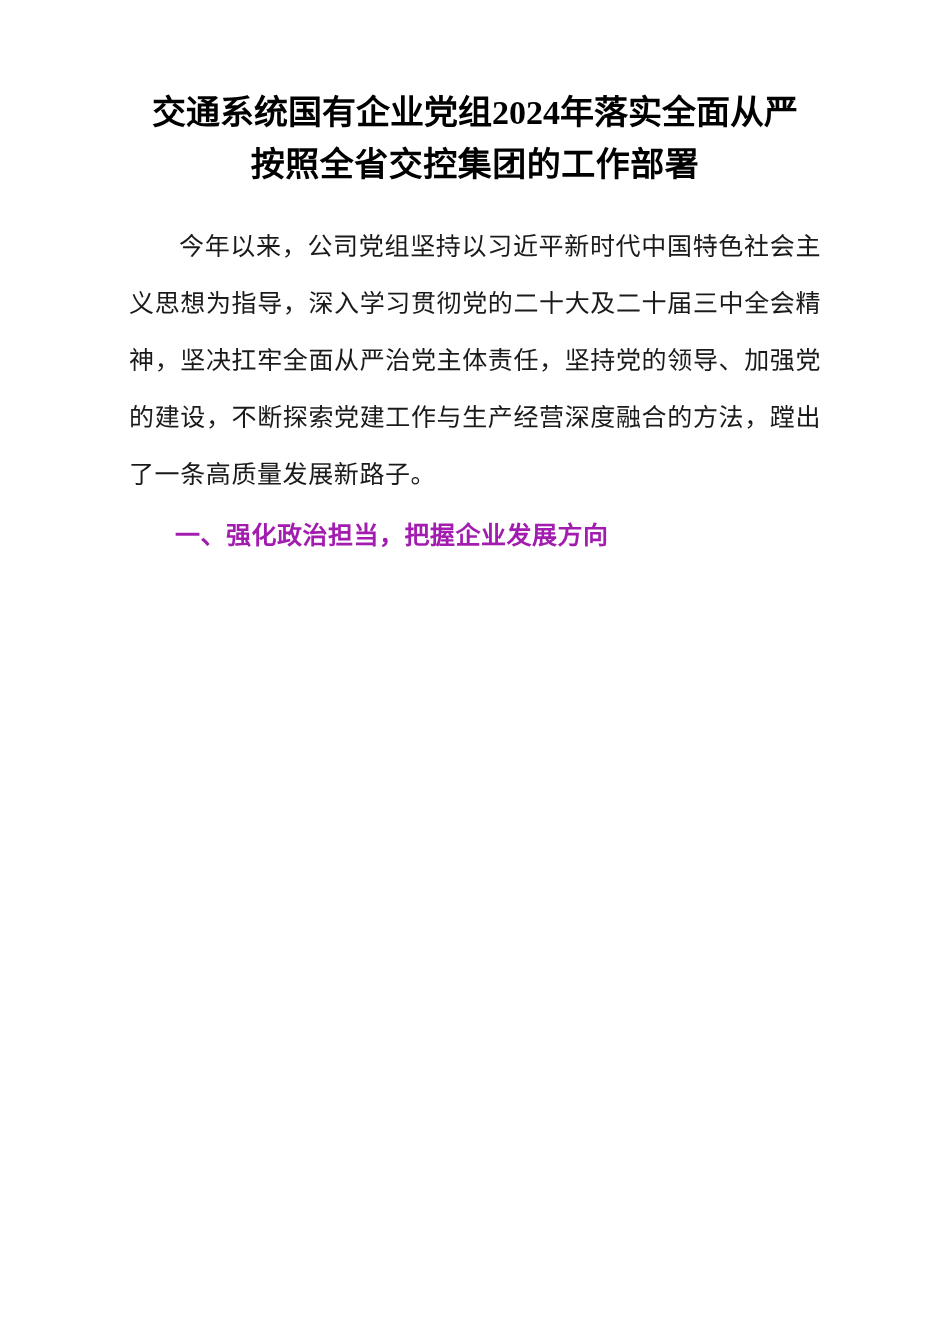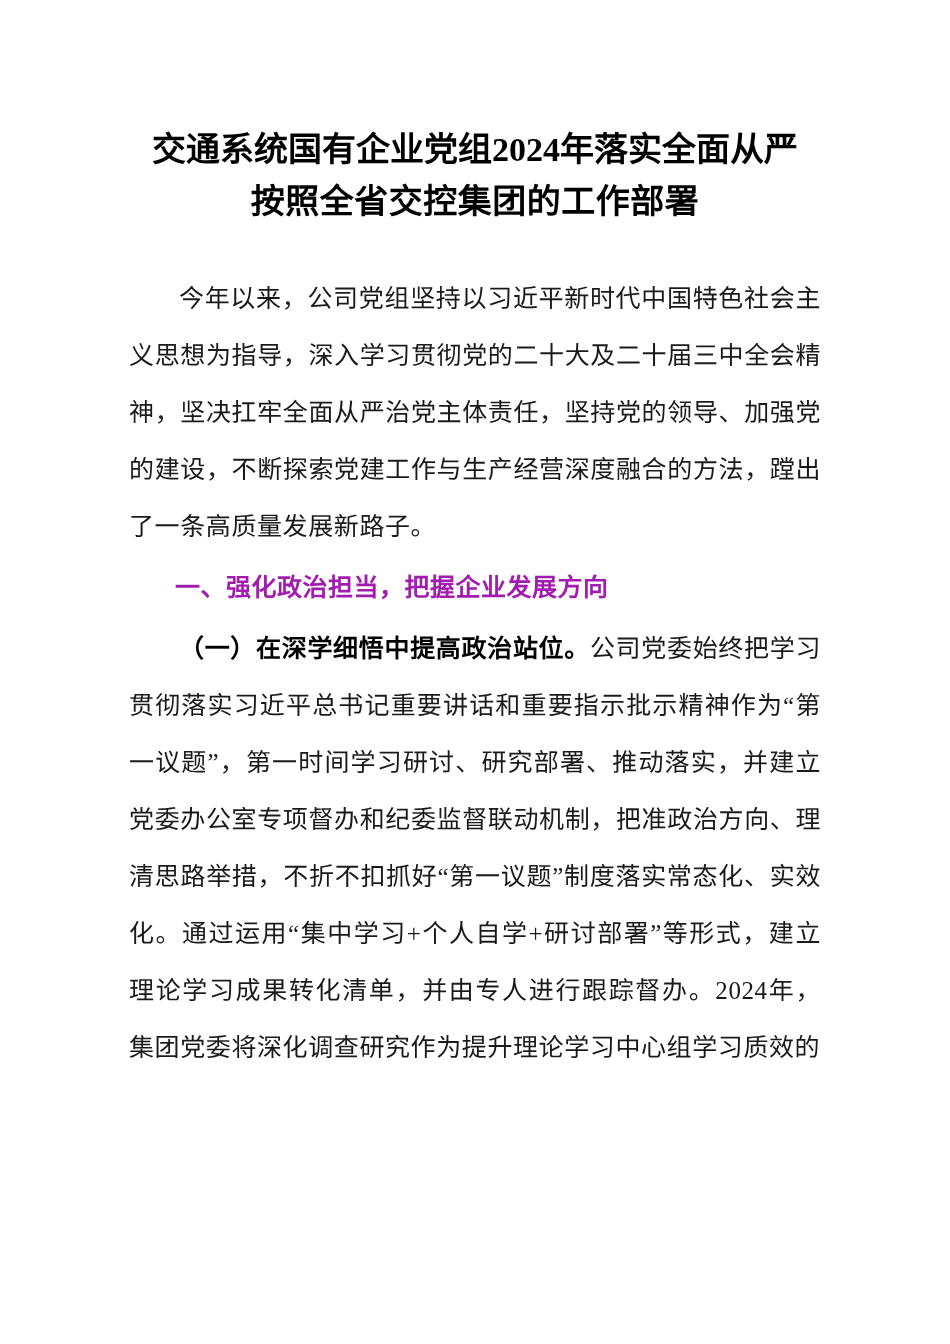--- a/index.html
+++ b/index.html
@@ -28,22 +28,22 @@
 
   
   .doc-title {
     font-family: "Liberation Serif", "DejaVu Serif", serif;
     font-weight: 700;
     font-size: 34px;
     line-height: 52px;
     color: #000000;
     text-align: center;
     letter-spacing: 0.5px;
-    margin: 16px;
-    padding-top: 108px;
+    margin: 1px;
+    padding-top: 86px;
     -webkit-font-smoothing: antialiased;
   }
 
   .doc-title .tl {
     display: block;
     white-space: nowrap;
   }
 
   .doc-title .tl-1 {
     letter-spacing: 0px;
@@ -96,19 +96,16 @@
       <span class="tl tl-2">按照全省交控集团的工作部署</span>
     </h1>
 
     <div class="pre-body-gap"></div>
 
     <p class="body-para">今年以来，公司党组坚持以习近平新时代中国特色社会主义思想为指导，深入学习贯彻党的二十大及二十届三中全会精神，坚决扛牢全面从严治党主体责任，坚持党的领导、加强党的建设，不断探索党建工作与生产经营深度融合的方法，蹚出了一条高质量发展新路子。</p>
 
     <h2 class="section-heading">一、强化政治担当，把握企业发展方向</h2>
 
 
-    <p class="body-para">
-      <span class="lead">（一）在深学细悟中提高政治站位。</span><span>公司党委始终把学习贯彻落实习近平总书记重要讲话和重要指示批示精神作为“第一议题”，第一时间学习研讨、研究部署、推动落实，并建立党委办公室专项督办和纪委监督联动机制，把准政治方向、理清思路举措，不折不扣抓好“第一议题”制度落实常态化、实效化。通过运用“集中学习+个人自学+研讨部署”等形式，建立理论学习成果转化清单，并由专人进行跟踪督办。2024年，集团党委将深化调查研究作为提升理论学习中心组学习质效的</span>
-    </p>
 
   </div>
 
 </div>
 
 </body></html>

